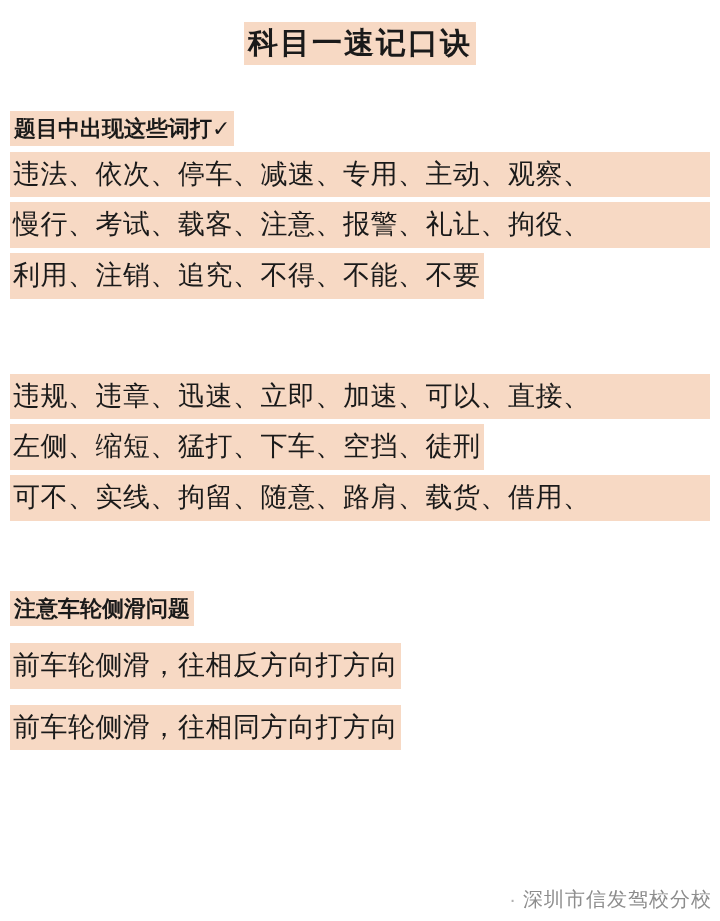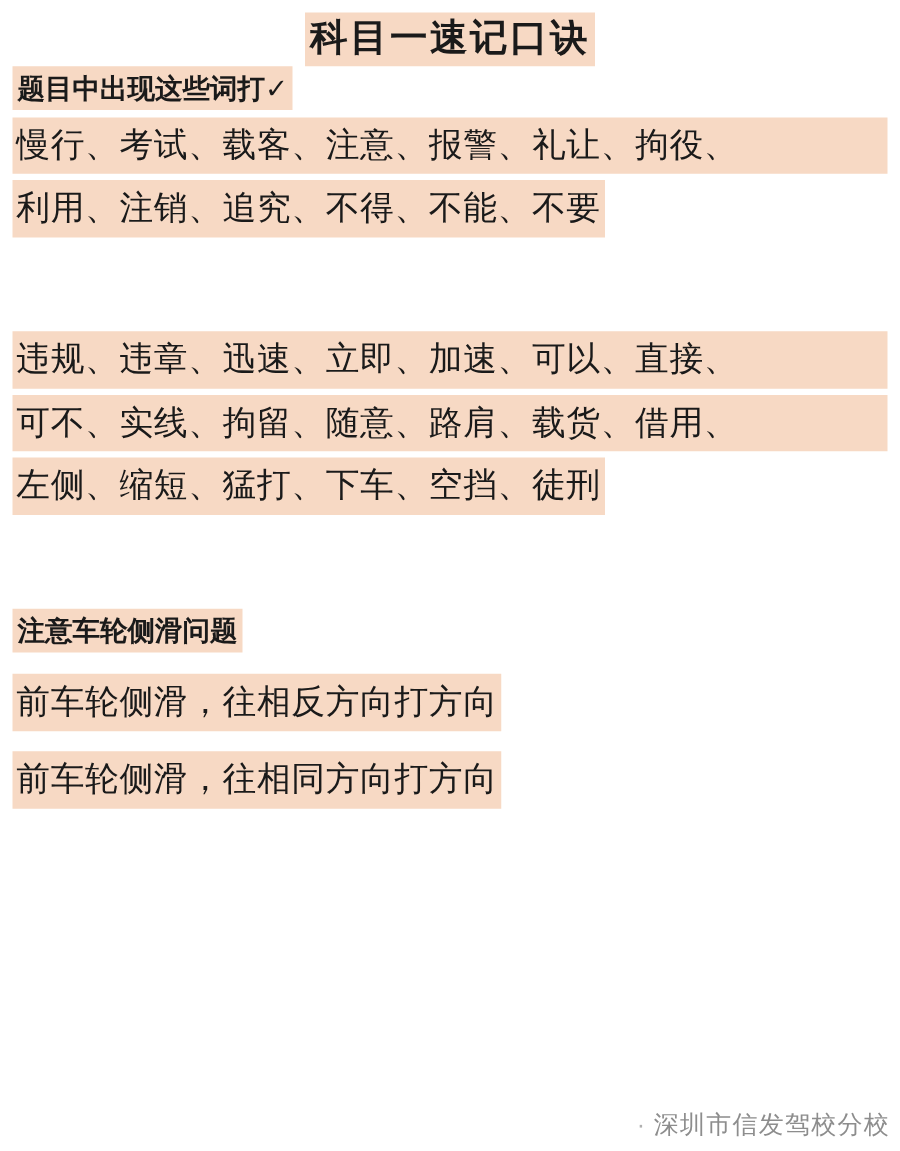--- a/index.html
+++ b/index.html
@@ -17,21 +17,22 @@
   }
   .page {
     position: relative;
     width: 720px;
     height: 921px;
     box-sizing: border-box;
     padding: 0 10px;
   }
   .title-row {
     text-align: center;
-    padding-top: 10px;
+    padding-top: 22px;
+    margin-bottom: 46px;
     font-family: Liberation Serif, serif;
   }
   .title {
     display: inline-block;
     font-size: 30px;
     font-weight: 700;
     letter-spacing: 2px;
     line-height: 1.35;
     background: #f7d9c4;
     padding: 1px 4px;
@@ -95,30 +96,31 @@
 <div class="page">
 
   <div class="title-row">
     <span class="title">科目一速记口诀</span>
   </div>
 
   <div class="section section-1">
     <div>
       <span class="heading">题目中出现这些词打✓</span>
     </div>
+    <span class="line full">违法、依次、停车、减速、专用、主动、观察、</span>
     <span class="line full">慢行、考试、载客、注意、报警、礼让、拘役、</span>
     <span class="line auto">利用、注销、追究、不得、不能、不要</span>
   </div>
 
   <div class="spacer-1"></div>
 
   <div class="section section-2">
     <span class="line full">违规、违章、迅速、立即、加速、可以、直接、</span>
+    <span class="line auto">左侧、缩短、猛打、下车、空挡、徒刑</span>
     <span class="line full">可不、实线、拘留、随意、路肩、载货、借用、</span>
-    <span class="line auto">左侧、缩短、猛打、下车、空挡、徒刑</span>
   </div>
 
   <div class="spacer-2"></div>
 
   <div class="section section-3">
     <div>
       <span class="heading">注意车轮侧滑问题</span>
     </div>
     <span class="line auto">前车轮侧滑，往相反方向打方向</span>
     <span class="line auto">前车轮侧滑，往相同方向打方向</span>

